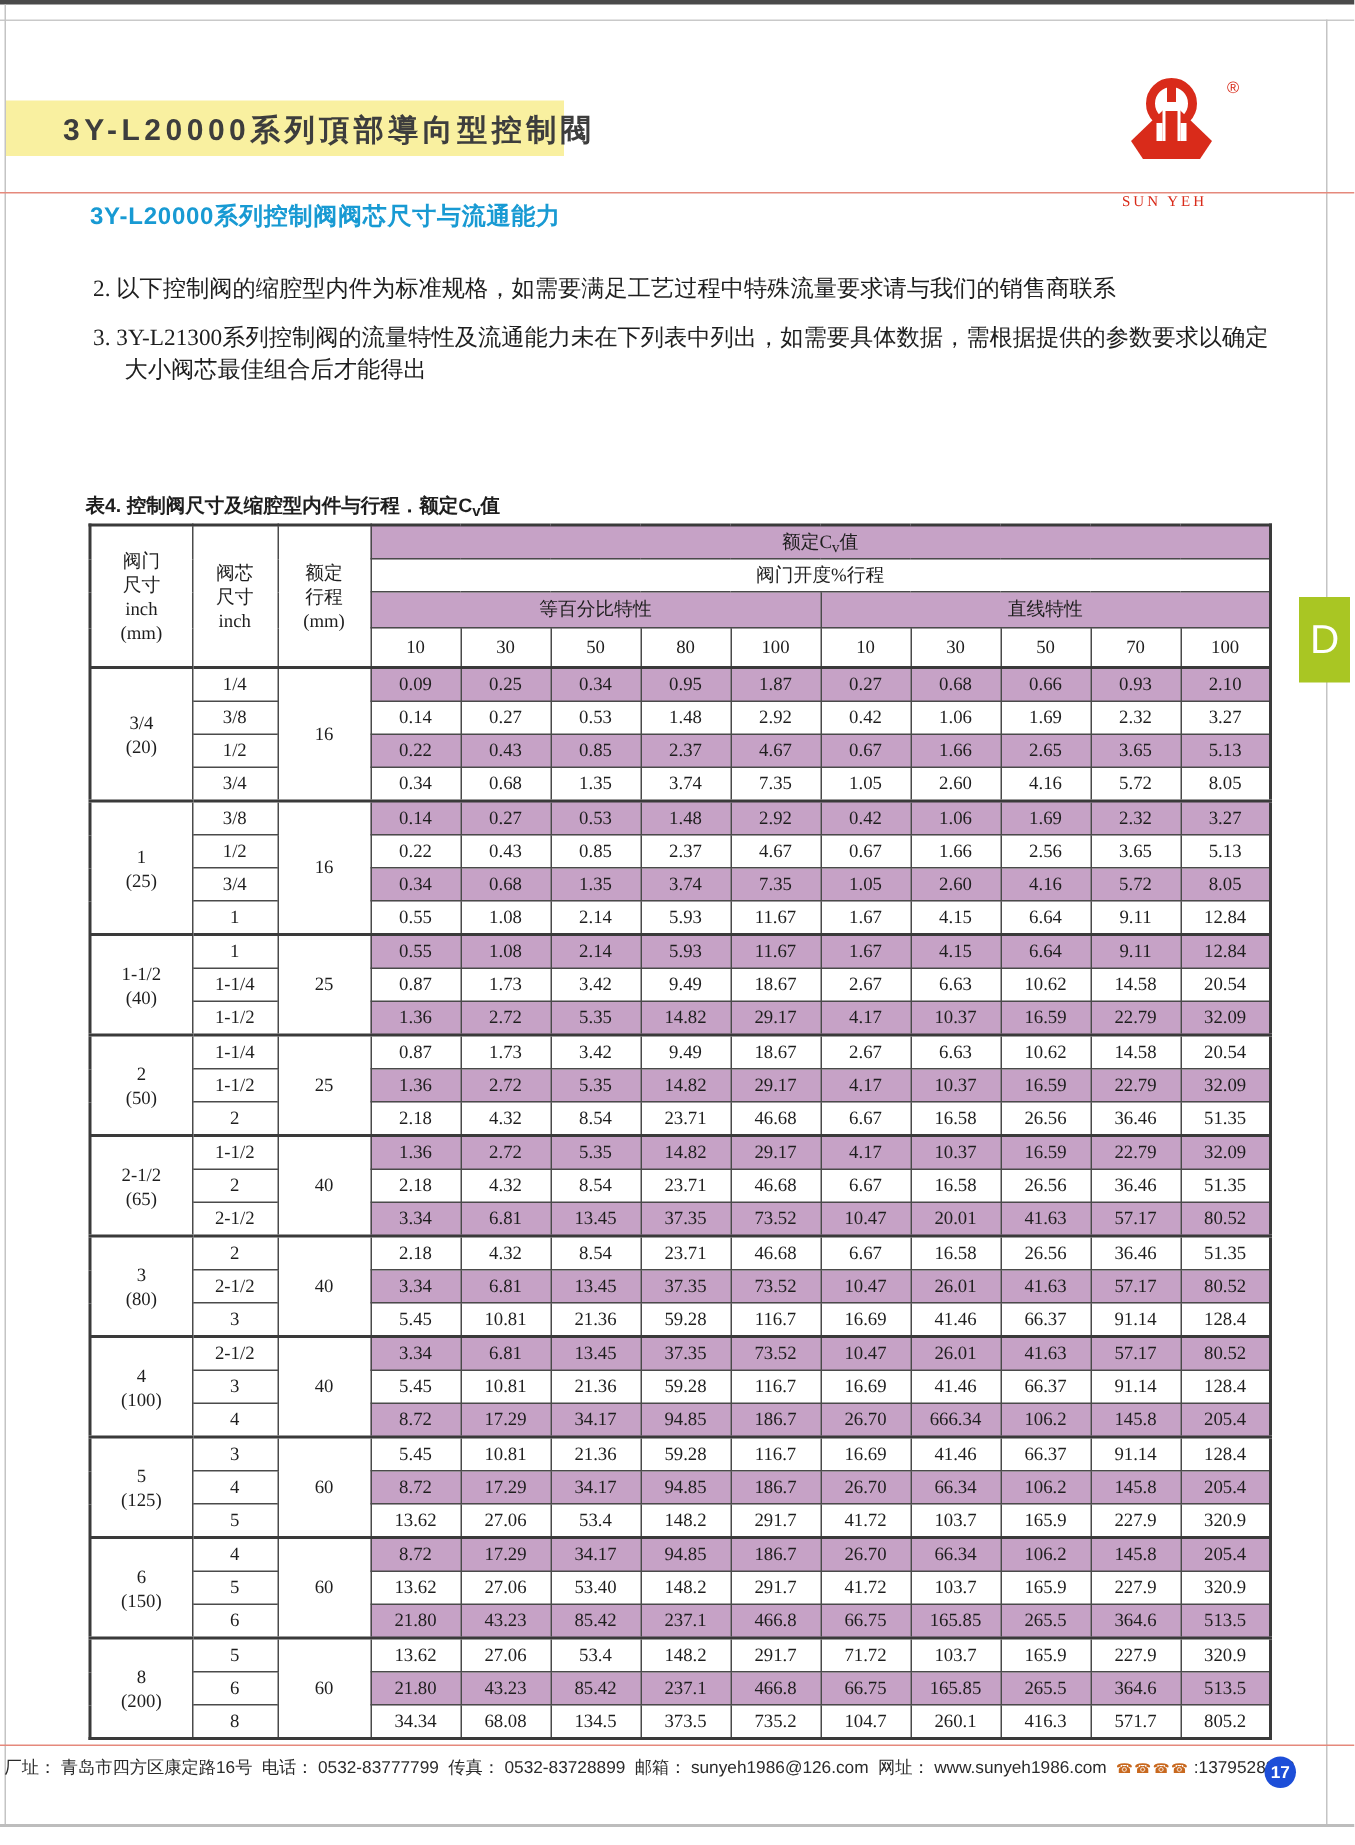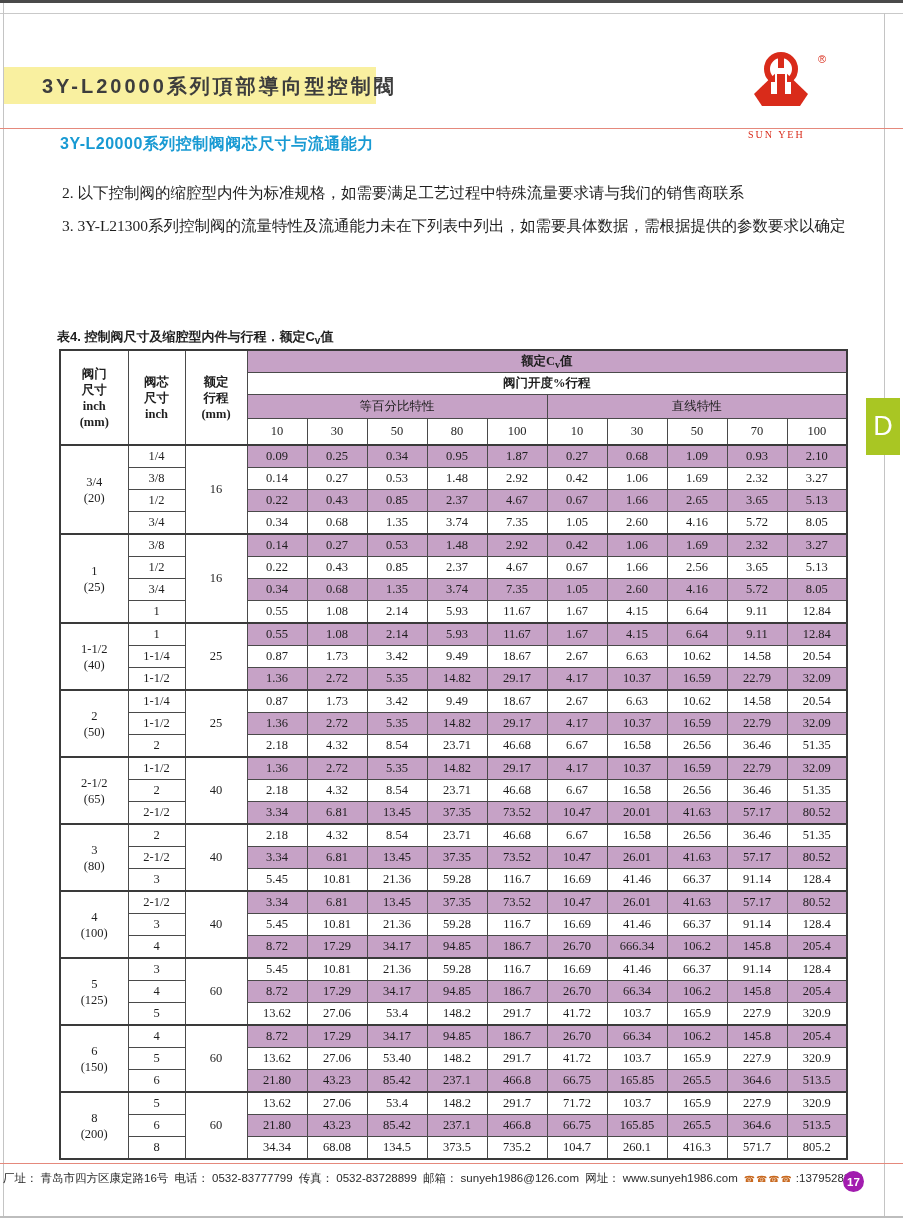--- a/index.html
+++ b/index.html
@@ -52,21 +52,21 @@
   }
   .cv-table-wrap{position:absolute;left:59px;top:349px;}
   table.cv{border-collapse:collapse;table-layout:fixed;width:787px;border:2px solid #3a3a3a;}
   table.cv th,table.cv td{
     border:1px solid #4a4a4a;text-align:center;vertical-align:middle;
     font-size:12.5px;color:#1e1e1e;padding:0;font-weight:normal;
     font-family:"Liberation Serif","DejaVu Serif",serif;
   }
   .p{background:#c6a2c6;}
   .w{background:#ffffff;}
-  tr.h22 th{height:21px;font-weight:bold;}
+  tr.h22 th{height:21px;}
   tr.h24 th{height:23px;}
   tr.h26 th{height:25px;}
   table.cv td{height:21px;}
   .hdr-col div{line-height:16px;}
   tr.gs > td{border-top:2px solid #3a3a3a;}
   td.size-cell div{line-height:16px;}
 
   
   .d-tab{
     position:absolute;left:866px;top:398px;width:34px;height:57px;background:#a9c623;
@@ -77,21 +77,21 @@
   
   .footer-text{
     position:absolute;left:0;top:1171px;width:860px;text-align:center;
     font-size:11.5px;color:#2a2a2a;white-space:nowrap;
     font-family:"Liberation Sans","DejaVu Sans",sans-serif;
   }
   .footer-text .seg{margin:0 3px;}
   .mobile-icons{color:#c8681e;font-size:9px;letter-spacing:1px;}
   .page-circle{
     position:absolute;left:843px;top:1171px;width:21px;height:21px;border-radius:50%;
-    background:#a21caf;color:#ffffff;font-family:"Liberation Sans",sans-serif;
+    background:#1d4ed8;color:#ffffff;font-family:"Liberation Sans",sans-serif;
     font-size:11.5px;font-weight:bold;display:flex;align-items:center;justify-content:center;
   }
 </style>
 </head>
 <body>
 
 <div class="top-bar"></div>
 <div class="top-line"></div>
 <div class="left-line"></div>
 <div class="right-line"></div>
@@ -116,20 +116,21 @@
   </span>
   <span class="logo-reg">®</span>
   <span class="logo-sub">SUN YEH</span>
 </div>
 
 <div class="section-heading">3Y-L20000系列控制阀阀芯尺寸与流通能力</div>
 
 <div class="notes">
   <p class="note-line">2. 以下控制阀的缩腔型内件为标准规格，如需要满足工艺过程中特殊流量要求请与我们的销售商联系</p>
   <p class="note-line" style="margin-bottom:2px">3. 3Y-L21300系列控制阀的流量特性及流通能力未在下列表中列出，如需要具体数据，需根据提供的参数要求以确定</p>
+  <p class="note-line2">大小阀芯最佳组合后才能得出</p>
 </div>
 
 <div class="table-caption">
   <span>表4. 控制阀尺寸及缩腔型内件与行程．额定C</span><sub class="cv">v</sub><span>值</span>
 </div>
 
 <div class="cv-table-wrap">
 <table class="cv">
   <colgroup>
     <col style="width:68px">
@@ -196,21 +197,21 @@
           </td>
           <td class="w">1/4</td>
           <td rowspan="4" class="w">16</td>
           <td class="p">0.09</td>
           <td class="p">0.25</td>
           <td class="p">0.34</td>
           <td class="p">0.95</td>
           <td class="p">1.87</td>
           <td class="p">0.27</td>
           <td class="p">0.68</td>
-          <td class="p">1.09</td>
+          <td class="p">0.66</td>
           <td class="p">0.93</td>
           <td class="p">2.10</td>
         </tr>
         <tr>
           <td class="w">3/8</td>
           <td class="w">0.14</td>
           <td class="w">0.27</td>
           <td class="w">0.53</td>
           <td class="w">1.48</td>
           <td class="w">2.92</td>

